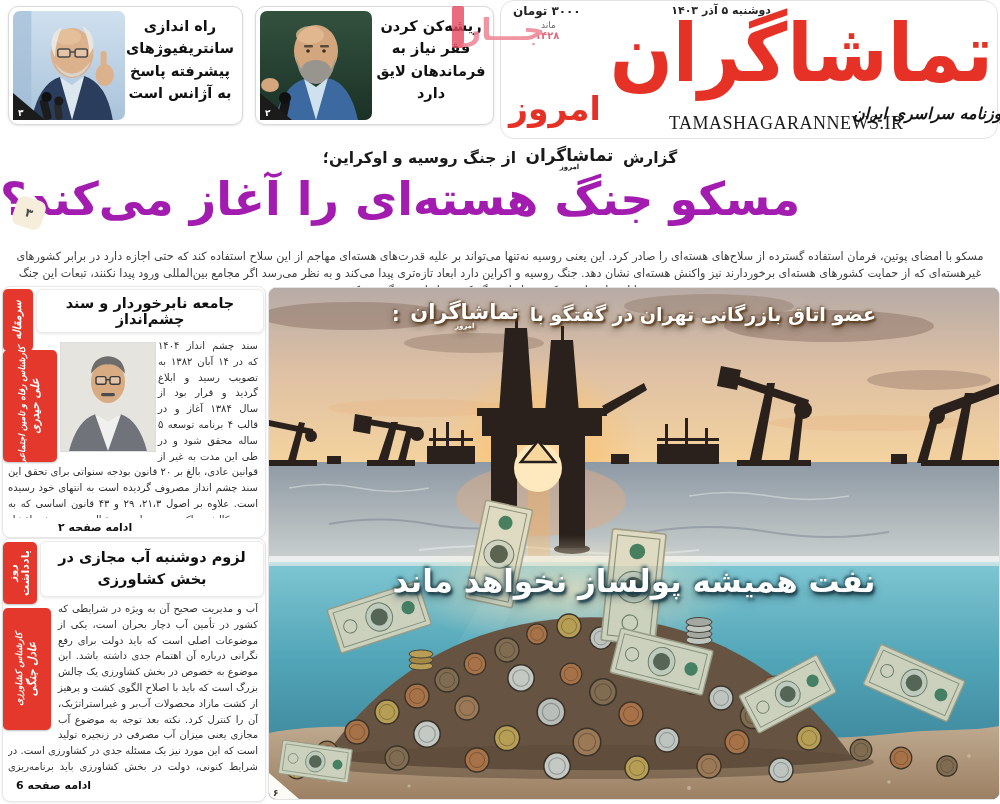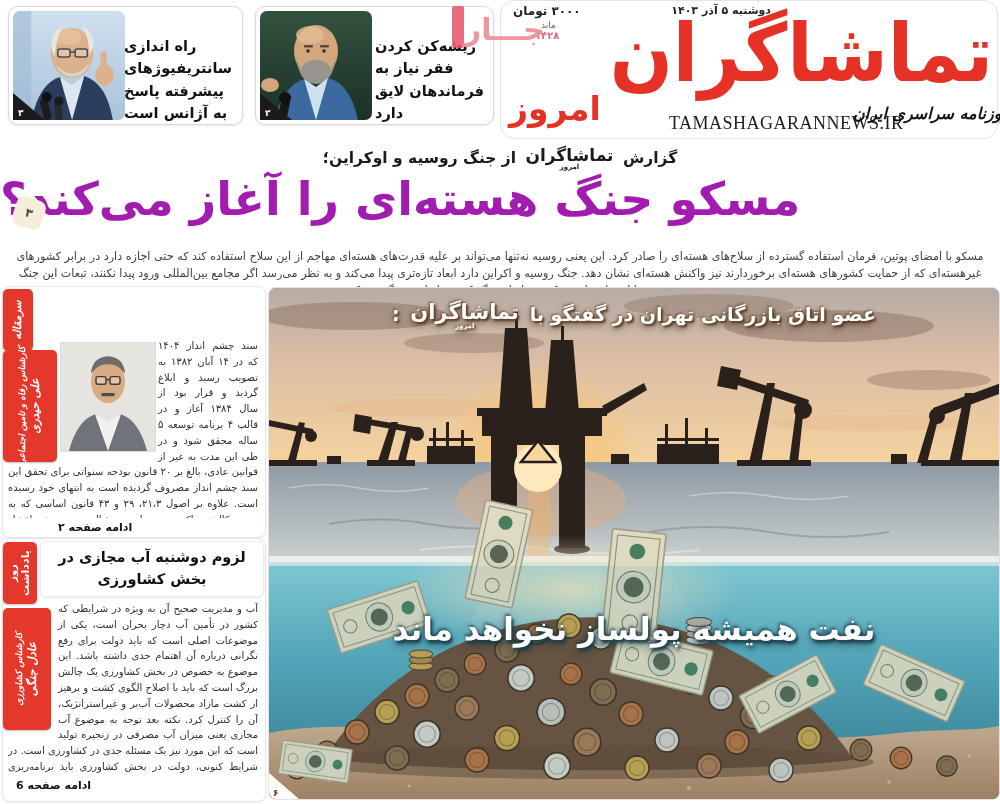--- a/index.html
+++ b/index.html
@@ -26,21 +26,21 @@
   .watermark-text{left:464px;top:12px;font-size:30px;font-weight:bold;color:#ef8b99;opacity:.9;z-index:6;white-space:nowrap;}
 
   
   .news-card{top:6px;height:117px;background:#fff;border:1px solid #d9d9d9;border-radius:10px;
              box-shadow:0 1px 3px rgba(0,0,0,.10);overflow:hidden;}
   .news-card.right{left:255px;width:237px;}
   .news-card.left{left:8px;width:233px;}
   .news-photo{position:absolute;left:4px;top:4px;bottom:4px;width:112px;border-radius:7px;overflow:hidden;}
   .news-photo svg{width:100%;height:100%;display:block;}
   .news-title{position:absolute;right:6px;top:8px;width:112px;font-size:14.5px;font-weight:bold;
-              color:#111;text-align:left;line-height:1.55;margin-top:20px;}
+              color:#111;text-align:center;line-height:1.55;}
   .corner-badge{position:absolute;left:4px;bottom:4px;width:32px;height:27px;background:#1b1b1b;
                 clip-path:polygon(0 0,0 100%,100% 100%);color:#fff;font-size:9px;font-weight:bold;}
   .corner-badge span{position:absolute;left:5px;bottom:2px;}
 
   
   .kicker{top:145px;left:0;width:1000px;text-align:center;font-size:15.5px;color:#1a1a1a;font-weight:600;}
   .mini-logo{display:inline-flex;flex-direction:column;align-items:center;vertical-align:middle;margin:0 4px;}
   .mini-logo .big{font-weight:bold;font-size:17px;letter-spacing:-1px;}
   .mini-logo .tiny{font-size:7px;font-weight:bold;margin-top:-2px;}
   .headline{top:164px;left:0;width:896px;text-align:left;font-size:46px;font-weight:bold;
@@ -89,21 +89,21 @@
   
   .feature{left:268px;top:287px;width:730px;height:511px;border-radius:8px;overflow:hidden;
            border:1px solid #e2e2e2;background:#9db0b8;}
   .feature svg.scene{position:absolute;left:0;top:0;width:100%;height:100%;display:block;}
   .f-kicker{position:absolute;top:12px;left:0;width:100%;text-align:center;color:#fff;
             font-size:19px;font-weight:bold;z-index:5;
             text-shadow:2px 2px 2px rgba(90,60,30,.95),-1px -1px 2px rgba(90,60,30,.7),0 3px 7px rgba(60,40,20,.8);}
   .f-kicker .mini-logo .big{font-size:21px;}
   .f-quote{position:absolute;top:275px;left:0;width:100%;text-align:center;color:#fff;
            font-size:31px;font-weight:bold;z-index:5;letter-spacing:-1px;
-           text-shadow:2px 3px 3px rgba(25,60,72,.95),-1px -2px 3px rgba(25,60,72,.75),0 4px 8px rgba(20,50,60,.7);margin-top:48px;}
+           text-shadow:2px 3px 3px rgba(25,60,72,.95),-1px -2px 3px rgba(25,60,72,.75),0 4px 8px rgba(20,50,60,.7);}
   .f-corner{position:absolute;left:0;bottom:0;width:30px;height:26px;background:#fdfbf6;
             clip-path:polygon(0 0,0 100%,100% 100%);z-index:6;font-size:9px;font-weight:bold;color:#333;}
   .f-corner span{position:absolute;left:4px;bottom:1px;}
 </style>
 </head>
 <body>
 
 <div class="page">
 
   <div class="abs masthead">
@@ -204,20 +204,21 @@
     <span>۳</span>
   </div>
   <div class="abs lead">مسکو با امضای پوتین، فرمان استفاده گسترده از سلاح‌های هسته‌ای را صادر کرد. این یعنی روسیه نه‌تنها می‌تواند بر علیه قدرت‌های هسته‌ای مهاجم از این سلاح استفاده کند که حتی اجازه دارد در برابر کشورهای غیرهسته‌ای که از حمایت کشورهای هسته‌ای برخوردارند نیز واکنش هسته‌ای نشان دهد. جنگ روسیه و اکراین دارد ابعاد تازه‌تری پیدا می‌کند و به نظر می‌رسد اگر مجامع بین‌المللی ورود پیدا نکنند، تبعات این جنگ نه‌تنها اقتصاد و امنیت که جغرافیای دیگر کشورها را هم درگیر می‌کند.</div>
 
   <div class="abs side-card a"></div>
   <div class="abs vtab vtab-a1">
     <div class="rot">
         <div style="font-size:11px;font-weight:bold;font-style:italic;">سرمقاله</div>
       </div>
   </div>
+  <div class="abs side-title a">جامعه نابرخوردار و سند چشم‌انداز</div>
   <div class="abs vtab vtab-a2">
     <div class="rot">
       <div class="role">کارشناس رفاه و تامین اجتماعی</div>
       <div class="name">علی حیدری</div>
     </div>
   </div>
   <div class="abs side-photo">
     <svg viewBox="0 0 94 106" preserveAspectRatio="none">
       <rect width="94" height="106" fill="#eceae6"></rect>
       <rect width="94" height="106" fill="#e0ddd6" opacity=".5"></rect>

